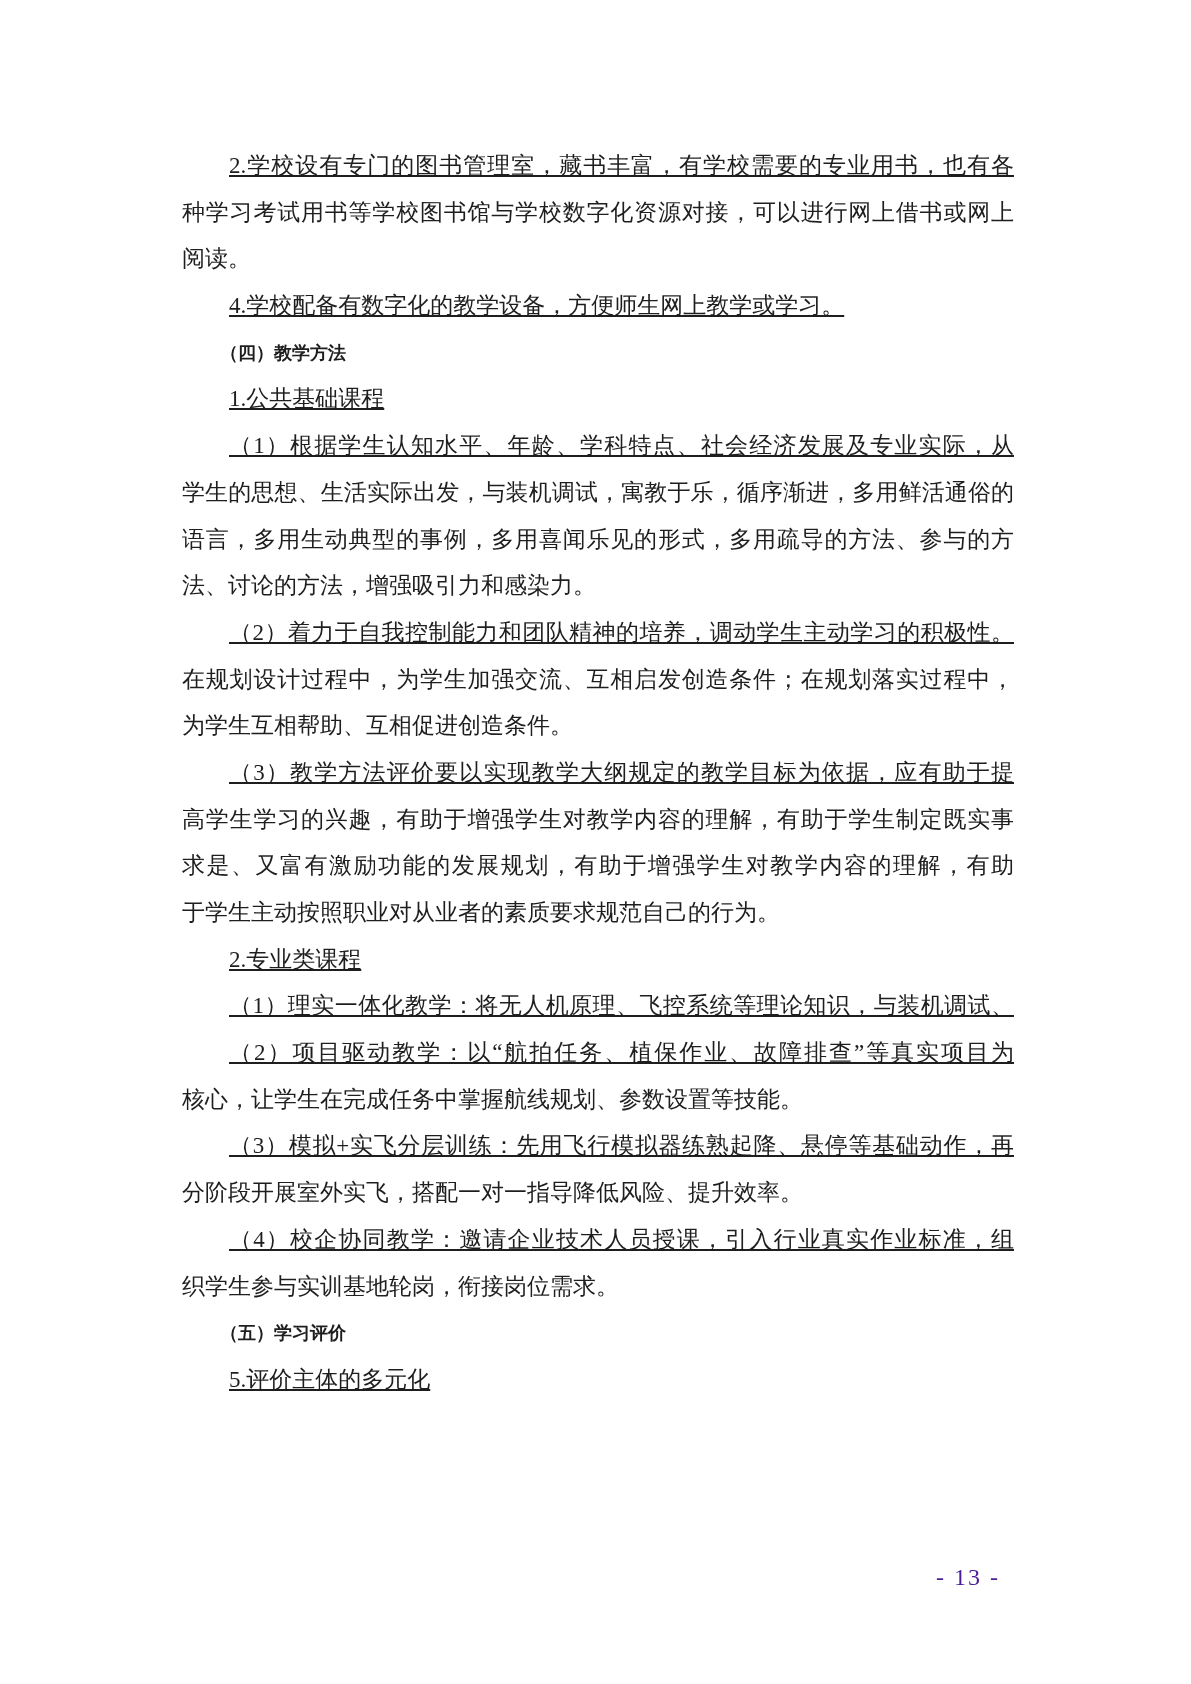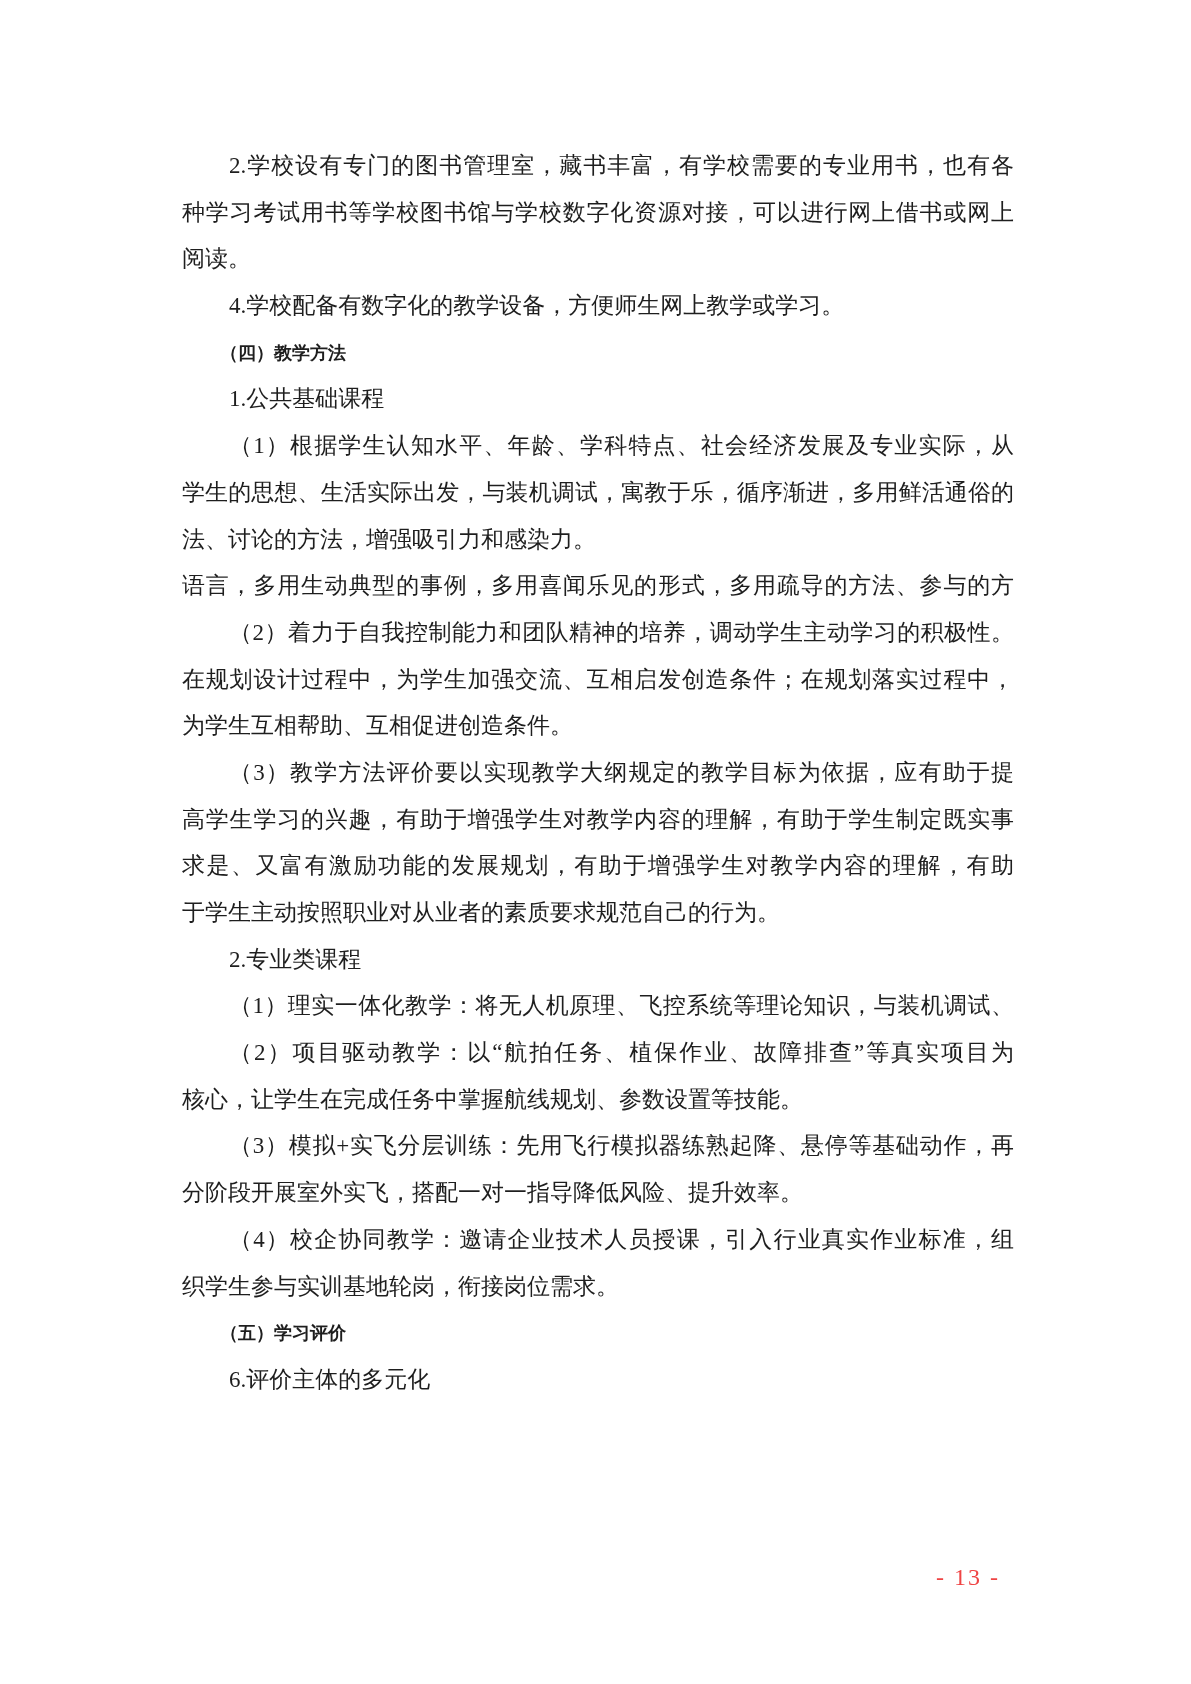--- a/index.html
+++ b/index.html
@@ -20,34 +20,34 @@
   .ln{
     font-size:23px;
     line-height:46.7px;
     height:46.7px;
     text-align:justify;
     text-align-last:left;
     white-space:normal;
     overflow:visible;
   }
   .ln.j{text-align-last:justify;}
-  .ln.ind{padding-left:47px;}
+  .ln.ind{padding-left:47px;text-decoration:underline;}
   .ln.hd{
     font-family:"Liberation Sans","DejaVu Sans",sans-serif;
     font-weight:bold;
     font-size:18px;
     padding-left:38px;
     text-align-last:left;
   }
   .footer{
     position:absolute;
     left:903px;top:1560px;width:130px;
     font-size:24px;
     line-height:34px;
-    color:#ef4444;
+    color:#4c1d95;
     text-align:center;
     letter-spacing:2px;
   }
 </style>
 </head>
 <body>
 
 <div class="page">
   <div class="content">
 
@@ -65,22 +65,22 @@
       <div class="ln hd">（四）教学方法</div>
     </div>
 
     <div class="para">
       <div class="ln ind">1.公共基础课程</div>
     </div>
 
     <div class="para">
       <div class="ln ind j">（1）根据学生认知水平、年龄、学科特点、社会经济发展及专业实际，从</div>
       <div class="ln j">学生的思想、生活实际出发，与装机调试，寓教于乐，循序渐进，多用鲜活通俗的</div>
+      <div class="ln j">语言，多用生动典型的事例，多用喜闻乐见的形式，多用疏导的方法、参与的方</div>
       <div class="ln">法、讨论的方法，增强吸引力和感染力。</div>
-      <div class="ln j">语言，多用生动典型的事例，多用喜闻乐见的形式，多用疏导的方法、参与的方</div>
     </div>
 
     <div class="para">
       <div class="ln ind j">（2）着力于自我控制能力和团队精神的培养，调动学生主动学习的积极性。</div>
       <div class="ln j">在规划设计过程中，为学生加强交流、互相启发创造条件；在规划落实过程中，</div>
       <div class="ln">为学生互相帮助、互相促进创造条件。</div>
     </div>
 
     <div class="para">
       <div class="ln ind j">（3）教学方法评价要以实现教学大纲规定的教学目标为依据，应有助于提</div>
@@ -110,19 +110,19 @@
     <div class="para">
       <div class="ln ind j">（4）校企协同教学：邀请企业技术人员授课，引入行业真实作业标准，组</div>
       <div class="ln">织学生参与实训基地轮岗，衔接岗位需求。</div>
     </div>
 
     <div class="para">
       <div class="ln hd">（五）学习评价</div>
     </div>
 
     <div class="para">
-      <div class="ln ind">6.评价主体的多元化</div>
+      <div class="ln ind">5.评价主体的多元化</div>
     </div>
 
   </div>
 
   <div class="footer">- 13 -</div>
 </div>
 
 </body></html>

